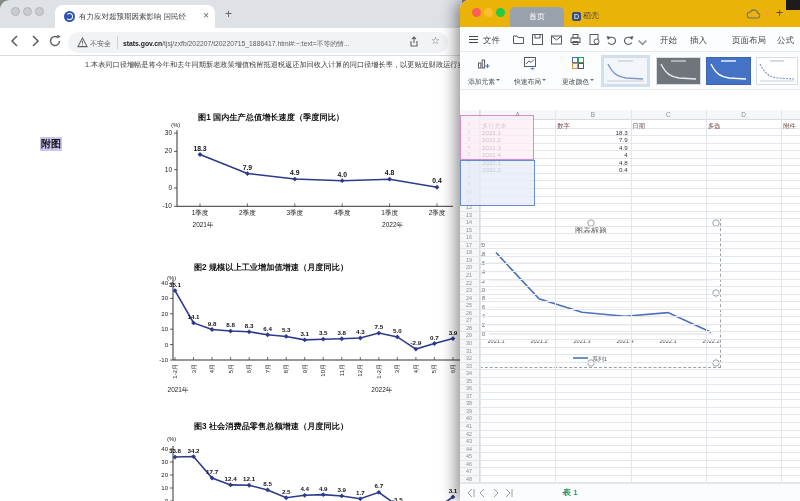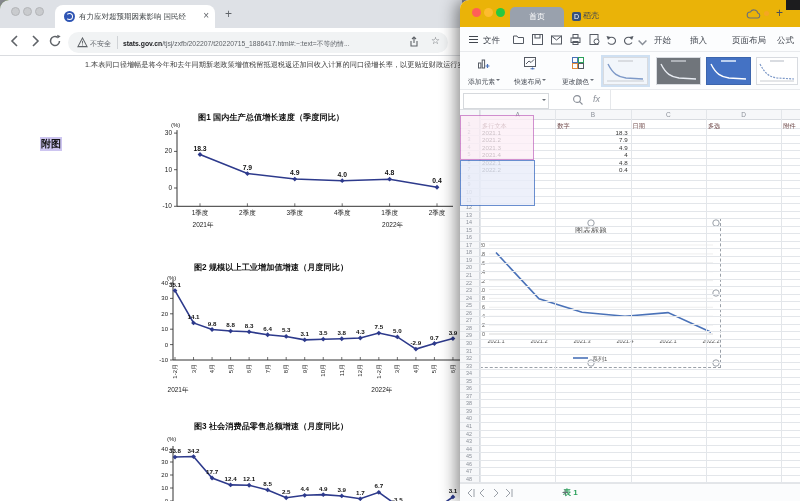--- a/index.html
+++ b/index.html
@@ -382,21 +382,21 @@
         <path d="M3.5,5.5 a4,3.5 0 1 1 -0.5,4" fill="none" stroke="#555a63" stroke-width="1.1"></path>
         <polygon points="1.5,3 5.5,4 3,7" fill="#555a63"></polygon>
         </svg>
       <svg class="mico" style="left:162px" viewBox="0 0 13 13">
         <path d="M9.5,5.5 a4,3.5 0 1 0 0.5,4" fill="none" stroke="#555a63" stroke-width="1.1"></path>
         <polygon points="11.5,3 7.5,4 10,7" fill="#555a63"></polygon>
         </svg>
       <svg class="mico" style="left:176px;top:9px" viewBox="0 0 10 6">
         <path d="M2,1.5 L5,4.5 L8,1.5" fill="none" stroke="#8a8f98" stroke-width="1.2"></path>
         </svg>
-      <span class="menu-item" style="left:194px">开始</span>
+      <span class="menu-item" style="left:200px">开始</span>
       <span class="menu-item" style="left:230px">插入</span>
       <span class="menu-item" style="left:272px">页面布局</span>
       <span class="menu-item" style="left:317px">公式</span>
     </div>
 
     <div id="w-toolbar">
       <div class="toolbtn" style="left:2px">
         <svg width="14" height="14" viewBox="0 0 14 14">
           <rect x="1.5" y="7" width="2.4" height="5" fill="none" stroke="#555a63"></rect>
           <rect x="5.2" y="4" width="2.4" height="8" fill="none" stroke="#555a63"></rect>
@@ -442,29 +442,20 @@
       </div>
       <div class="thumb" style="left:296px;width:42px">
         <svg width="40" height="26" viewBox="0 0 40 26">
             <rect x="13" y="2" width="14" height="2" fill="#d9dce1"></rect>
           <path d="M3,6 C8,16 13,19 20,20 L37,21" fill="none" stroke="#7d99c8" stroke-width="1.2" stroke-dasharray="2 1.2"></path>
           <path d="M3,23 h34" stroke="#c9ccd1"></path>
           </svg>
       </div>
     </div>
 
-    <div id="w-formula">
-      <div id="w-namebox"><span></span><i class="caret"></i></div>
-      <svg style="position:absolute;left:112px;top:4px" width="12" height="12" viewBox="0 0 12 12">
-        <circle cx="5" cy="5" r="3.4" fill="none" stroke="#8a8f98" stroke-width="1.1"></circle>
-        <path d="M7.6,7.6 L10.5,10.5" stroke="#8a8f98" stroke-width="1.1"></path>
-        </svg>
-      <span id="w-fx">fx</span>
-      <div id="w-fml-input"><span></span></div>
-    </div>
 
     <div id="w-grid">
         <div class="hdrbg" style="left:0;top:0;width:340px;height:10px;border-bottom:1px solid #d8dbe0;box-sizing:border-box"></div>
         <div class="hdrbg" style="left:0;top:0;width:20px;height:373px;border-right:1px solid #d8dbe0;box-sizing:border-box"></div>
         <div style="left:13px;top:3px;width:0;height:0;border-left:5px solid transparent;border-bottom:5px solid #c2c6cc"></div>
         <div class="collab" style="left:20px;top:1px;width:75.3px;font-size:6.5px">A</div>
         <div class="collab" style="left:95.3px;top:1px;width:75.3px;font-size:6.5px">B</div>
         <div class="collab" style="left:170.6px;top:1px;width:75.3px;font-size:6.5px">C</div>
         <div class="collab" style="left:245.89999999999998px;top:1px;width:75.3px;font-size:6.5px">D</div>
         <div class="collab" style="left:321.2px;top:1px;width:75.3px;font-size:6.5px">E</div>

